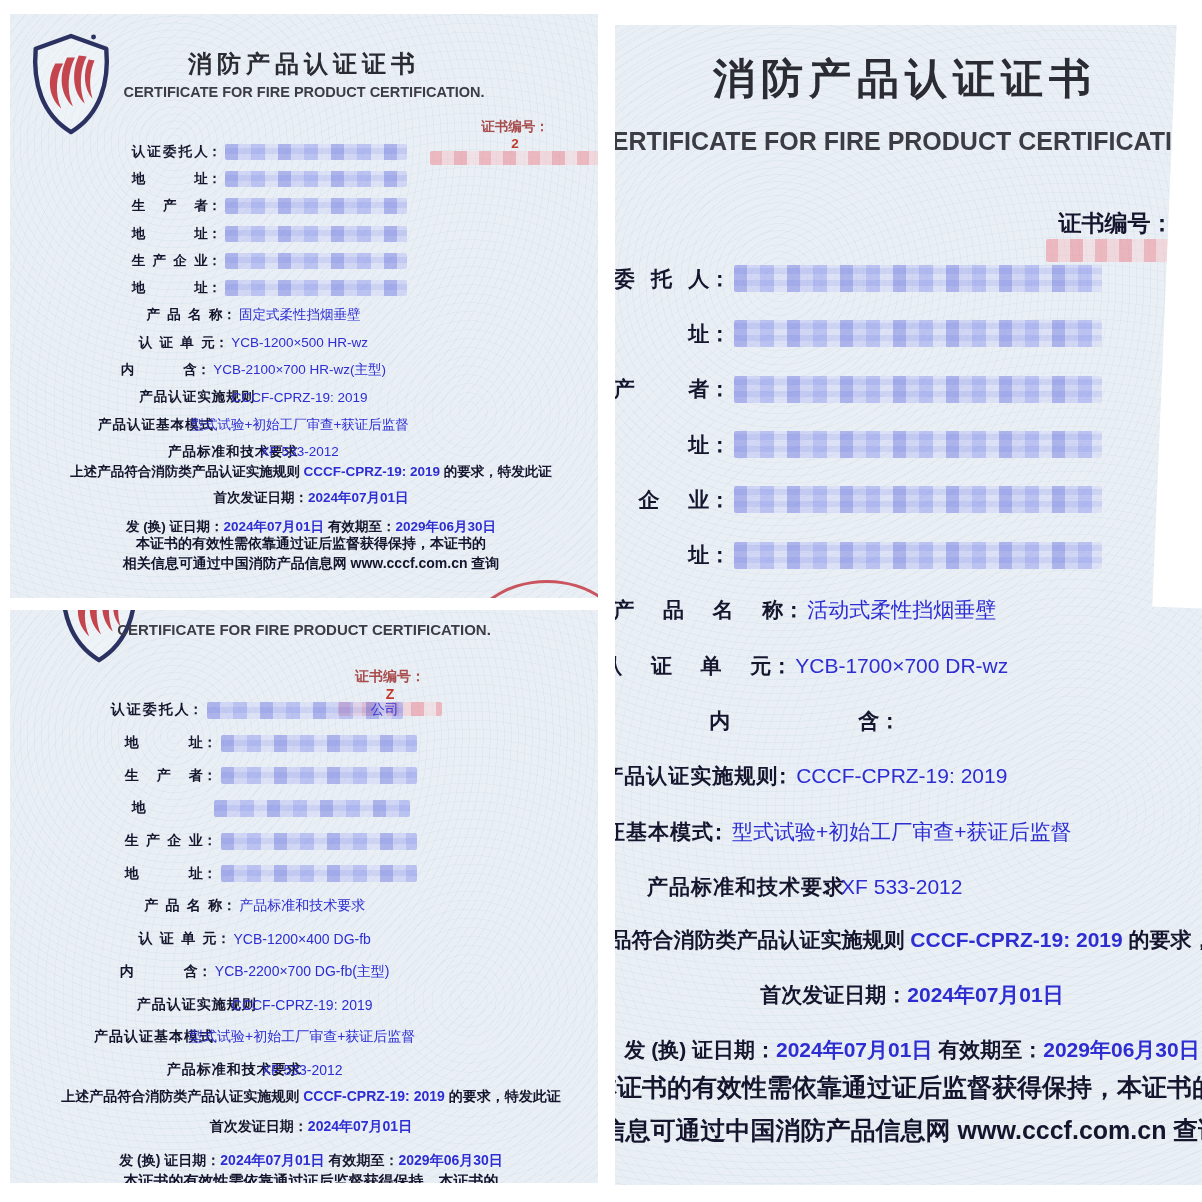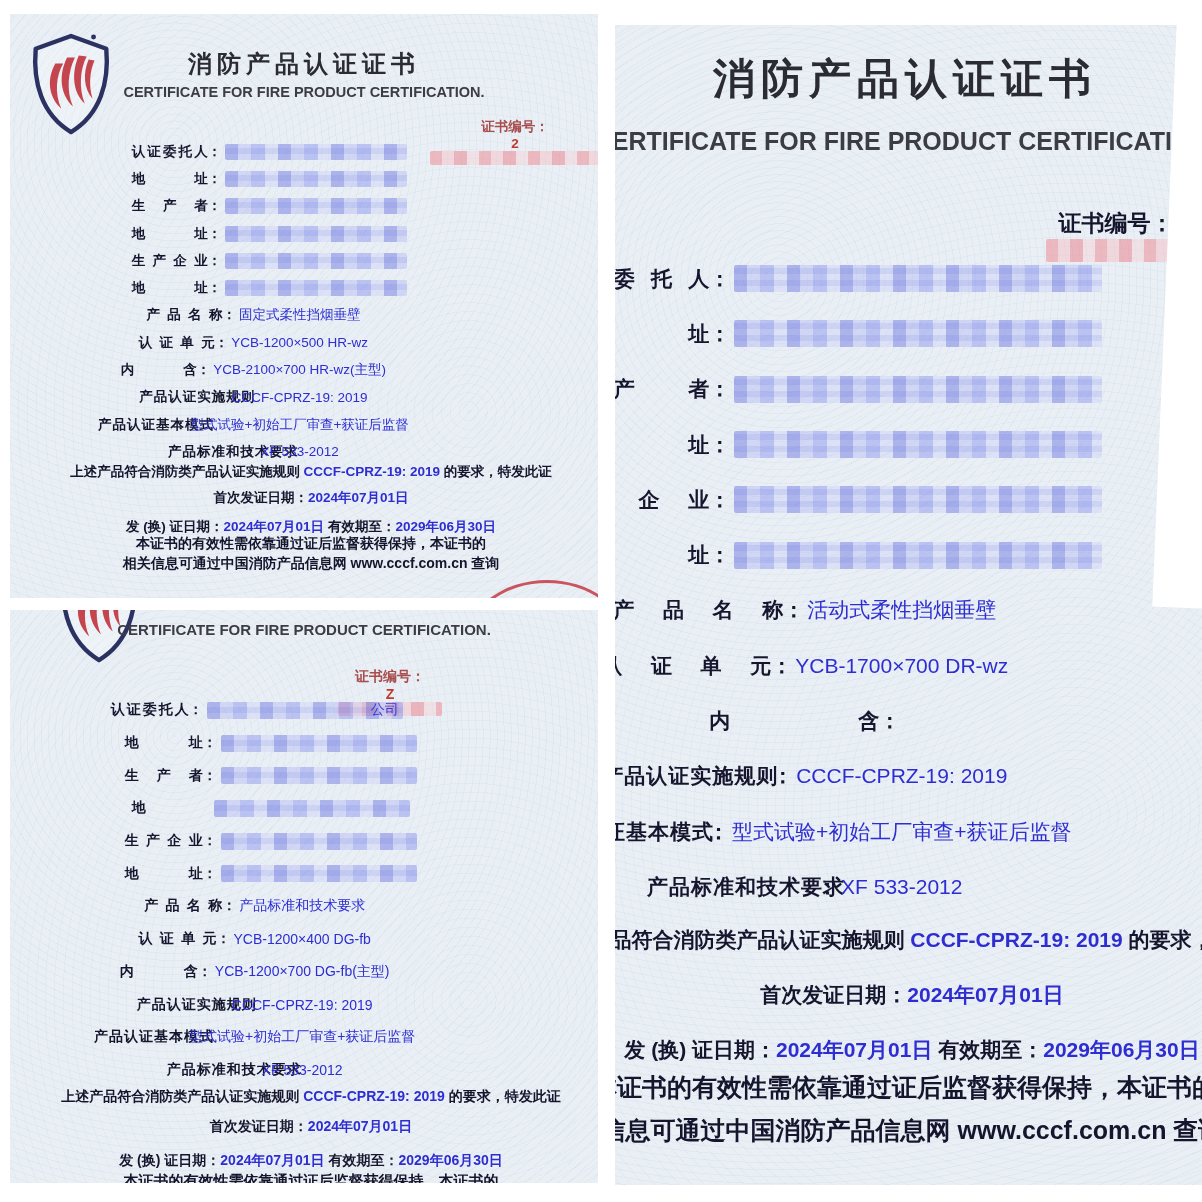--- a/index.html
+++ b/index.html
@@ -302,21 +302,21 @@
       <div class="frow">
         <span class="lbl">认证单元</span>
         <span class="sep">：</span>
         <span class="val">YCB-1200×400 DG-fb</span>
 
       </div>
 
       <div class="frow">
         <span class="lbl">内含</span>
         <span class="sep">：</span>
-        <span class="val">YCB-1200×700 DG-fb(主型)</span>
+        <span class="val">YCB-2200×700 DG-fb(主型)</span>
 
       </div>
 
       <div class="frow">
         <span class="lbl wide">产品认证实施规则</span>
         <span class="sep">：</span>
         <span class="val">CCCF-CPRZ-19: 2019</span>
 
       </div>
 

